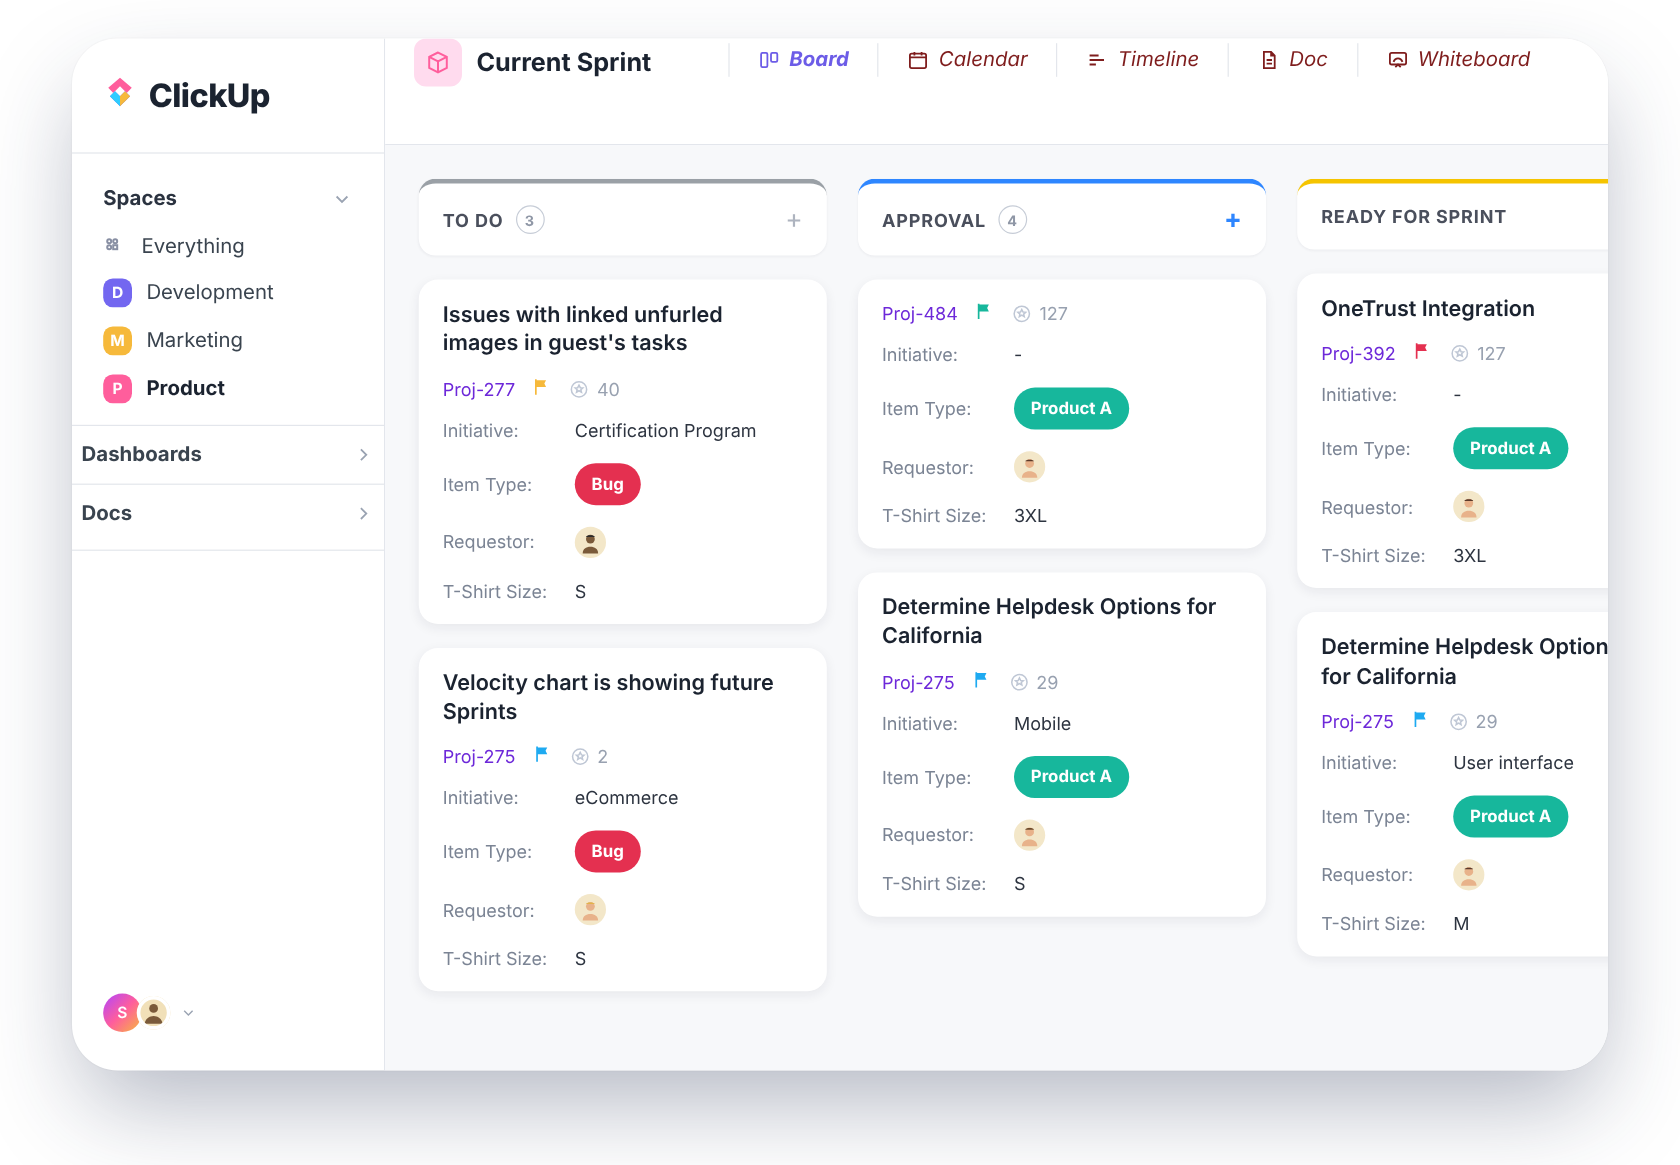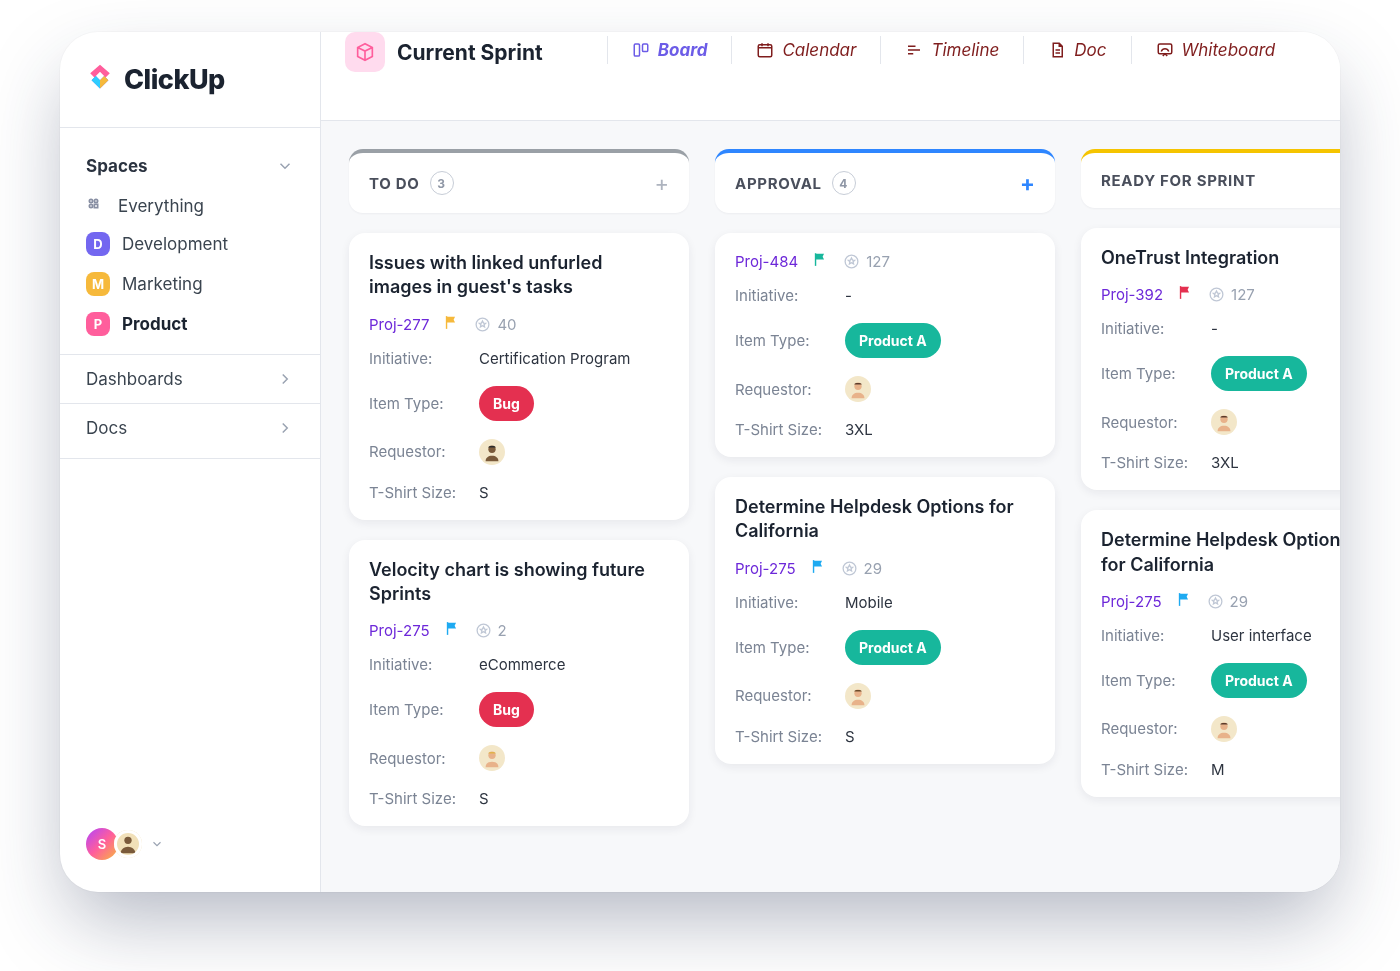--- a/index.html
+++ b/index.html
@@ -34,21 +34,21 @@
 .brand{display:flex;align-items:center;gap:10px;padding:0 26px 24px;font-weight:800;font-size:27px;letter-spacing:-.5px;}
 .brand svg{width:28px;height:28px;}
 .navgroup{padding:2px 10px;}
 .navitem{display:flex;align-items:center;gap:14px;padding:10px 16px;border-radius:10px;font-size:17px;color:#444c5a;cursor:pointer;}
 .navitem svg{width:20px;height:20px;flex:0 0 20px;color:#888fa3;}
 .section-hdr{display:flex;align-items:center;justify-content:space-between;padding:22px 26px 12px;font-weight:700;font-size:17px;color:#2b3340;}
 .spacer-line{height:1px;background:var(--border-strong);margin:6px 0;}
 .space-item{display:flex;align-items:center;gap:12px;padding:8px 26px;font-size:17px;color:#3a444f;cursor:pointer;}
 .space-item .sq{width:24px;height:24px;border-radius:8px;color:#fff;display:flex;align-items:center;justify-content:center;font-size:13px;font-weight:700;}
 .space-item.active{font-weight:700;color:#1b2330;}
-.section-link{display:flex;align-items:center;justify-content:space-between;padding:14px 26px;font-size:17px;color:#3a444f;cursor:pointer;border-top:1px solid var(--border-strong);}
+.section-link{display:flex;align-items:center;justify-content:space-between;padding:14px 8px;font-size:17px;color:#3a444f;cursor:pointer;border-top:1px solid var(--border-strong);font-weight:bold;}
 .sidebar-foot{margin-top:auto;padding:14px 26px;display:flex;align-items:center;gap:8px;}
 .avatar{width:28px;height:28px;border-radius:50%;display:flex;align-items:center;justify-content:center;font-size:13px;font-weight:600;color:#fff;}
 .avatar.ring{outline:3px solid #fff;outline-offset:-3px;}
 
 .main{flex:1;display:flex;flex-direction:column;min-width:0;}
 .topbar{height:88px;border-bottom:1px solid var(--border-strong);display:flex;align-items:flex-start;padding:0 24px;gap:22px;background:#fff;}
 .page-chip{display:flex;align-items:center;gap:12px;font-weight:700;font-size:21px;}
 .page-chip .ic{width:40px;height:40px;border-radius:10px;background:#ffdbee;display:flex;align-items:center;justify-content:center;}
 .tabbar{display:flex;align-items:center;gap:6px;}
 .vsep{width:1px;height:28px;background:var(--border-strong);margin:0 6px;}

